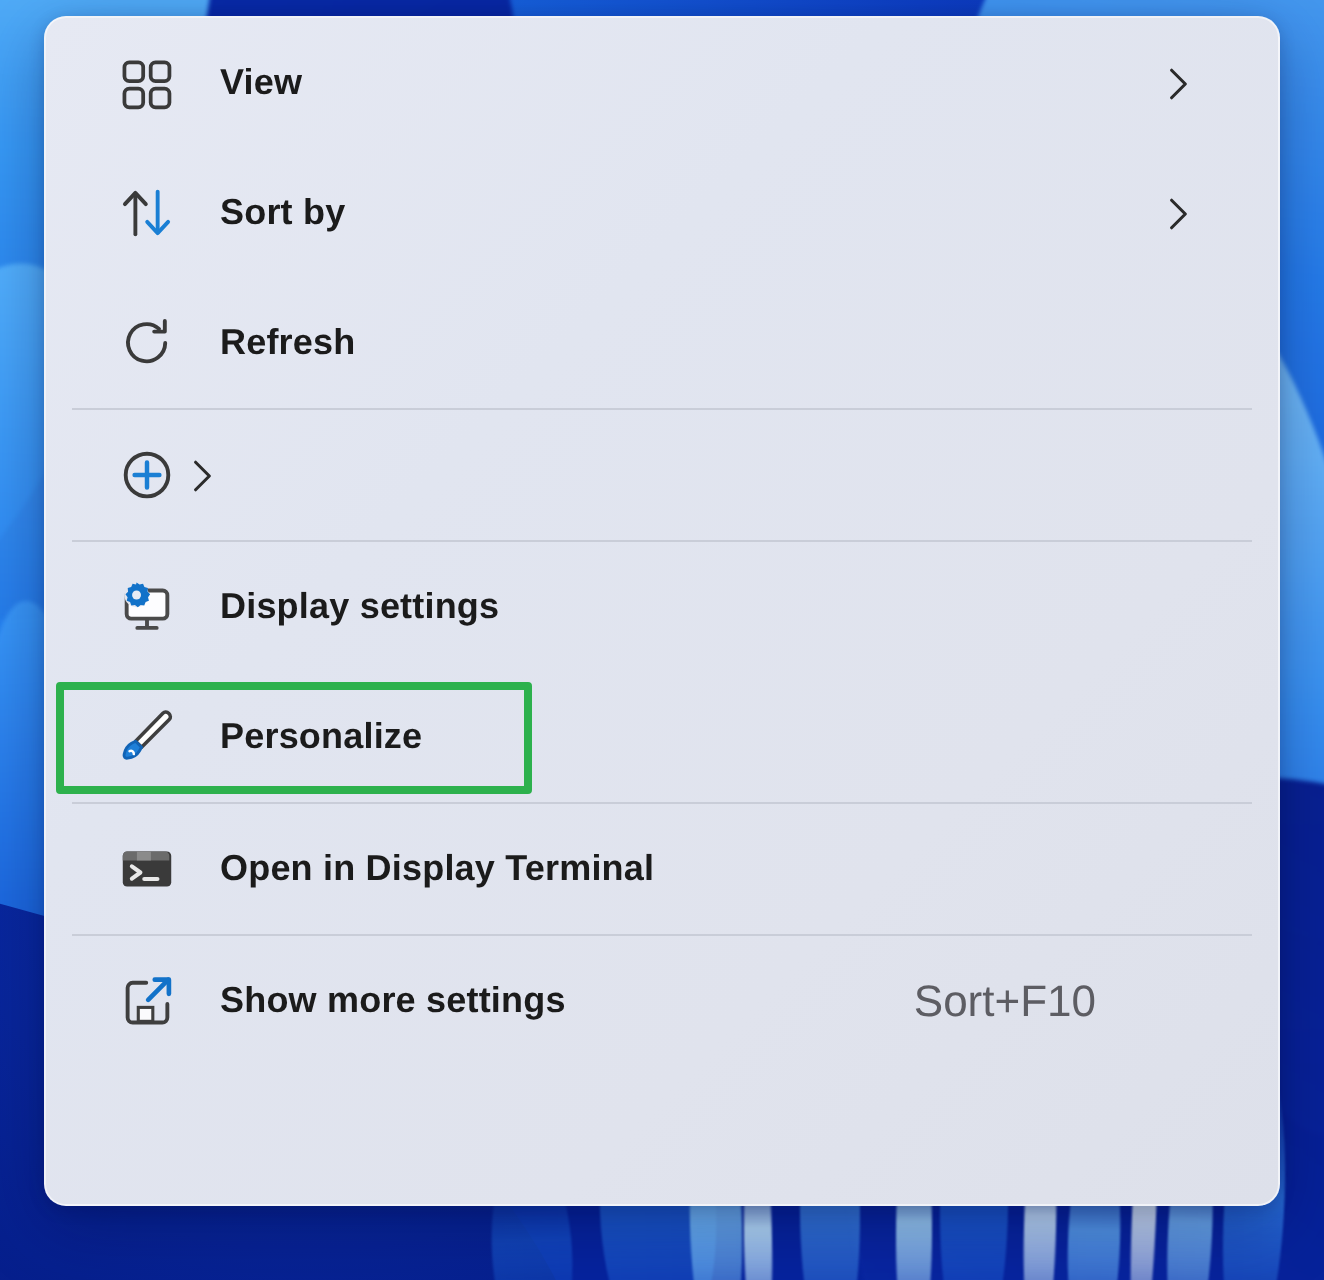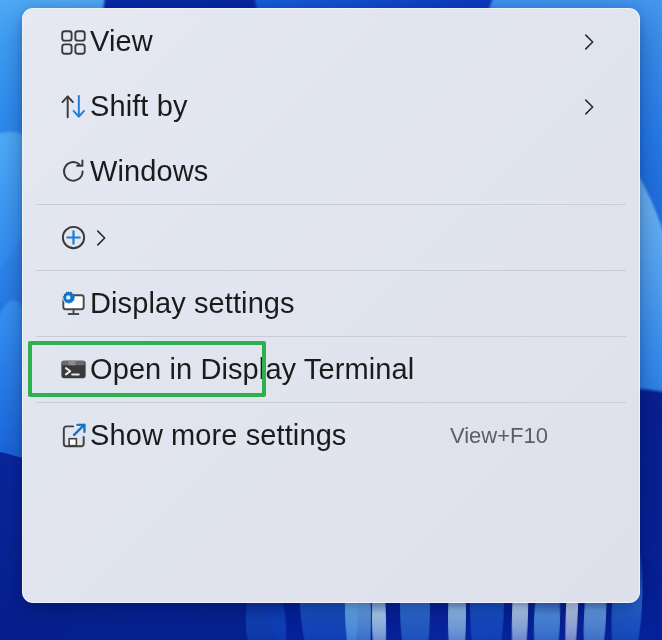--- a/index.html
+++ b/index.html
@@ -137,24 +137,26 @@
   .mi-icon {
     width: 34px;
     height: 34px;
     flex: 0 0 34px;
     display: flex;
     align-items: center;
     justify-content: center;
   }
   .mi-label {
     flex: 1 1 auto;
-    font-size: 29px;
+    margin-left: 20px;
+    font-size: 18px;
     color: #1b1b1b;
     letter-spacing: .1px;
     white-space: nowrap;
+    font-weight: bold;
   }
   .mi-accel {
     font-size: 22px;
     color: #5d5d63;
     margin-right: 30px;
     white-space: nowrap;
   }
   .mi-chevron {
     width: 22px;
     flex: 0 0 22px;
@@ -231,35 +233,35 @@
       </div>
       <div class="menu-item">
         <span class="mi-icon">
           <svg viewBox="0 0 32 32" width="31" height="31">
     <path d="M10 27 L10 6" fill="none" stroke="#3a3a3a" stroke-width="2" stroke-linecap="round"></path>
     <path d="M4.6 11.4 L10 5.6 L15.4 11.4" fill="none" stroke="#3a3a3a" stroke-width="2" stroke-linecap="round" stroke-linejoin="round"></path>
     <path d="M21.5 5 L21.5 26" fill="none" stroke="#1a7fd4" stroke-width="2" stroke-linecap="round"></path>
     <path d="M16.1 20.6 L21.5 26.4 L26.9 20.6" fill="none" stroke="#1a7fd4" stroke-width="2" stroke-linecap="round" stroke-linejoin="round"></path>
   </svg>
         </span>
-        <span class="mi-label">Shift by</span>
+        <span class="mi-label">Sort by</span>
         <span class="mi-chevron">
           <svg viewBox="0 0 24 24" width="22" height="22">
     <path d="M8.5 4.5 L16 12 L8.5 19.5" fill="none" stroke="#2b2b2b" stroke-width="1.7" stroke-linecap="round" stroke-linejoin="round"></path>
   </svg>
         </span>
       </div>
       <div class="menu-item">
         <span class="mi-icon">
           <svg viewBox="0 0 32 32" width="31" height="31">
     <path d="M25.4 16 A9.6 9.6 0 1 1 22.2 8.7" fill="none" stroke="#3a3a3a" stroke-width="2" stroke-linecap="round"></path>
     <path d="M25.2 4.6 L25.2 10.1 L19.7 10.1" fill="none" stroke="#3a3a3a" stroke-width="2" stroke-linecap="round" stroke-linejoin="round"></path>
   </svg>
         </span>
-        <span class="mi-label">Windows</span>
+        <span class="mi-label">Refresh</span>
         <span class="mi-chevron"></span>
       </div>
       <div class="separator"></div>
       <div class="menu-item">
         <span class="mi-icon">
           <svg viewBox="0 0 32 32" width="31" height="31">
     <circle cx="16" cy="16" r="11" fill="none" stroke="#3a3a3a" stroke-width="2"></circle>
     <path d="M16 9.6 L16 22.4 M9.6 16 L22.4 16" fill="none" stroke="#1a7fd4" stroke-width="2.3" stroke-linecap="round"></path>
   </svg>
         </span>
@@ -276,20 +278,31 @@
     <rect x="5.5" y="7.5" width="21" height="14.5" rx="2.4" fill="#fdfdff" stroke="#4a4a4a" stroke-width="2"></rect>
     <path d="M16 22.5 L16 26.5 M11 26.8 L21 26.8" fill="none" stroke="#4a4a4a" stroke-width="2" stroke-linecap="round"></path>
     <circle cx="10.6" cy="9.8" r="6.3" fill="#e3e6f0"></circle>
     <path d="M10.6 3.4 l1.55 1.0 1.8 -.42 .72 1.74 1.79 .5 -.17 1.87 1.33 1.3 -1.1 1.52 .47 1.8 -1.73 .74 -.68 1.76 -1.86 -.2 -1.47 1.17 -1.46 -1.17 -1.86 .2 -.68 -1.76 -1.73 -.74 .47 -1.8 -1.1 -1.52 1.33 -1.3 -.17 -1.87 1.79 -.5 .72 -1.74 1.8 .42z" fill="#1272c9"></path>
     <circle cx="10.6" cy="9.8" r="2.3" fill="#e8ebf4"></circle>
   </svg>
         </span>
         <span class="mi-label">Display settings</span>
         <span class="mi-chevron"></span>
       </div>
+      <div class="menu-item">
+        <span class="mi-icon">
+          <svg viewBox="0 0 32 32" width="31" height="31">
+    <path d="M27.3 3.9 c1.0 1.0 1.0 2.3 .2 3.1 L13.2 21.3 l-3.1 -3.1 L24.2 3.7 c.8 -.8 2.1 -.8 3.1 .2z" fill="#ffffff" stroke="#3f3f3f" stroke-width="1.8" stroke-linejoin="round"></path>
+    <path d="M10.1 18.2 l3.1 3.1 -1.2 2.0 c-1.1 1.9 -3.4 3.3 -6.0 3.6 -1.4 .2 -2.1 -.6 -1.8 -2.0 .5 -2.5 1.9 -4.6 3.8 -5.7z" fill="#1e7fd8" stroke="#1163b5" stroke-width="1.5" stroke-linejoin="round"></path>
+    <path d="M7.0 23.3 c1.1 -.5 2.3 .2 2.2 1.5" fill="none" stroke="#ffffff" stroke-width="1.3" stroke-linecap="round"></path>
+  </svg>
+        </span>
+        <span class="mi-label">Personalize</span>
+        <span class="mi-chevron"></span>
+      </div>
       <div class="separator"></div>
       <div class="menu-item">
         <span class="mi-icon">
           <svg viewBox="0 0 32 32" width="31" height="31">
     <rect x="3.5" y="7" width="25" height="18" rx="2.2" fill="#3a3a3a"></rect>
     <path d="M3.5 9.2 a2.2 2.2 0 0 1 2.2 -2.2 h19.6 a2.2 2.2 0 0 1 2.2 2.2 v2.4 h-24z" fill="#6b6b6b"></path>
     <rect x="10.8" y="7" width="7.2" height="4.6" fill="#8b8b8b"></rect>
     <path d="M8.2 14.6 L12.6 17.8 L8.2 21.0" fill="none" stroke="#e9e9e9" stroke-width="2.1" stroke-linecap="round" stroke-linejoin="round"></path>
     <path d="M14.6 21.2 L21.4 21.2" fill="none" stroke="#e9e9e9" stroke-width="2.1" stroke-linecap="round"></path>
   </svg>
@@ -301,18 +314,18 @@
       <div class="menu-item">
         <span class="mi-icon">
           <svg viewBox="0 0 32 32" width="31" height="31">
     <path d="M26.5 17.5 v7.0 a2.6 2.6 0 0 1 -2.6 2.6 h-15.3 a2.6 2.6 0 0 1 -2.6 -2.6 v-15.3 a2.6 2.6 0 0 1 2.6 -2.6 h7.0" fill="none" stroke="#3f3f3f" stroke-width="2" stroke-linecap="round"></path>
     <rect x="11.5" y="19.3" width="7.5" height="7.2" fill="#fbfbfd" stroke="#3f3f3f" stroke-width="1.6"></rect>
     <path d="M16.6 15.4 L27.0 5.0" fill="none" stroke="#1272c9" stroke-width="2.4" stroke-linecap="round"></path>
     <path d="M20.0 5.0 L27.3 5.0 L27.3 12.3" fill="none" stroke="#1272c9" stroke-width="2.4" stroke-linecap="round" stroke-linejoin="round"></path>
   </svg>
         </span>
         <span class="mi-label">Show more settings</span>
-        <span class="mi-accel">View+F10</span>
+        <span class="mi-accel">Sort+F10</span>
         <span class="mi-chevron"></span>
       </div>
     </div>
   <div id="personalize-highlight" style="top: 332px; height: 56px; border-color: rgb(45, 177, 77); border-width: 4px;"></div>
 </div>
 
 </body></html>

